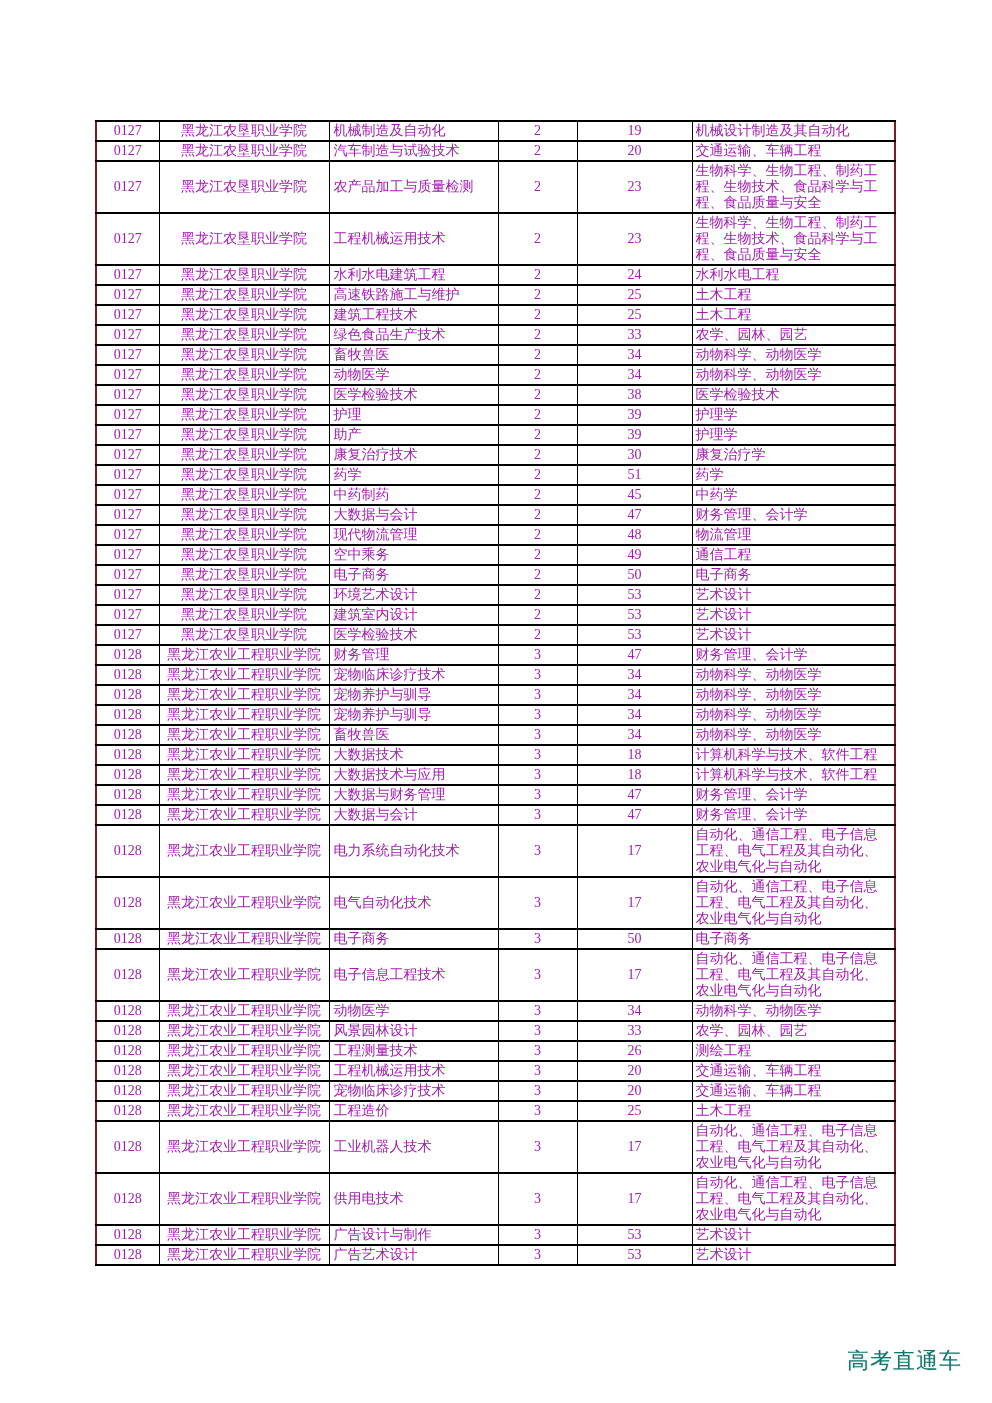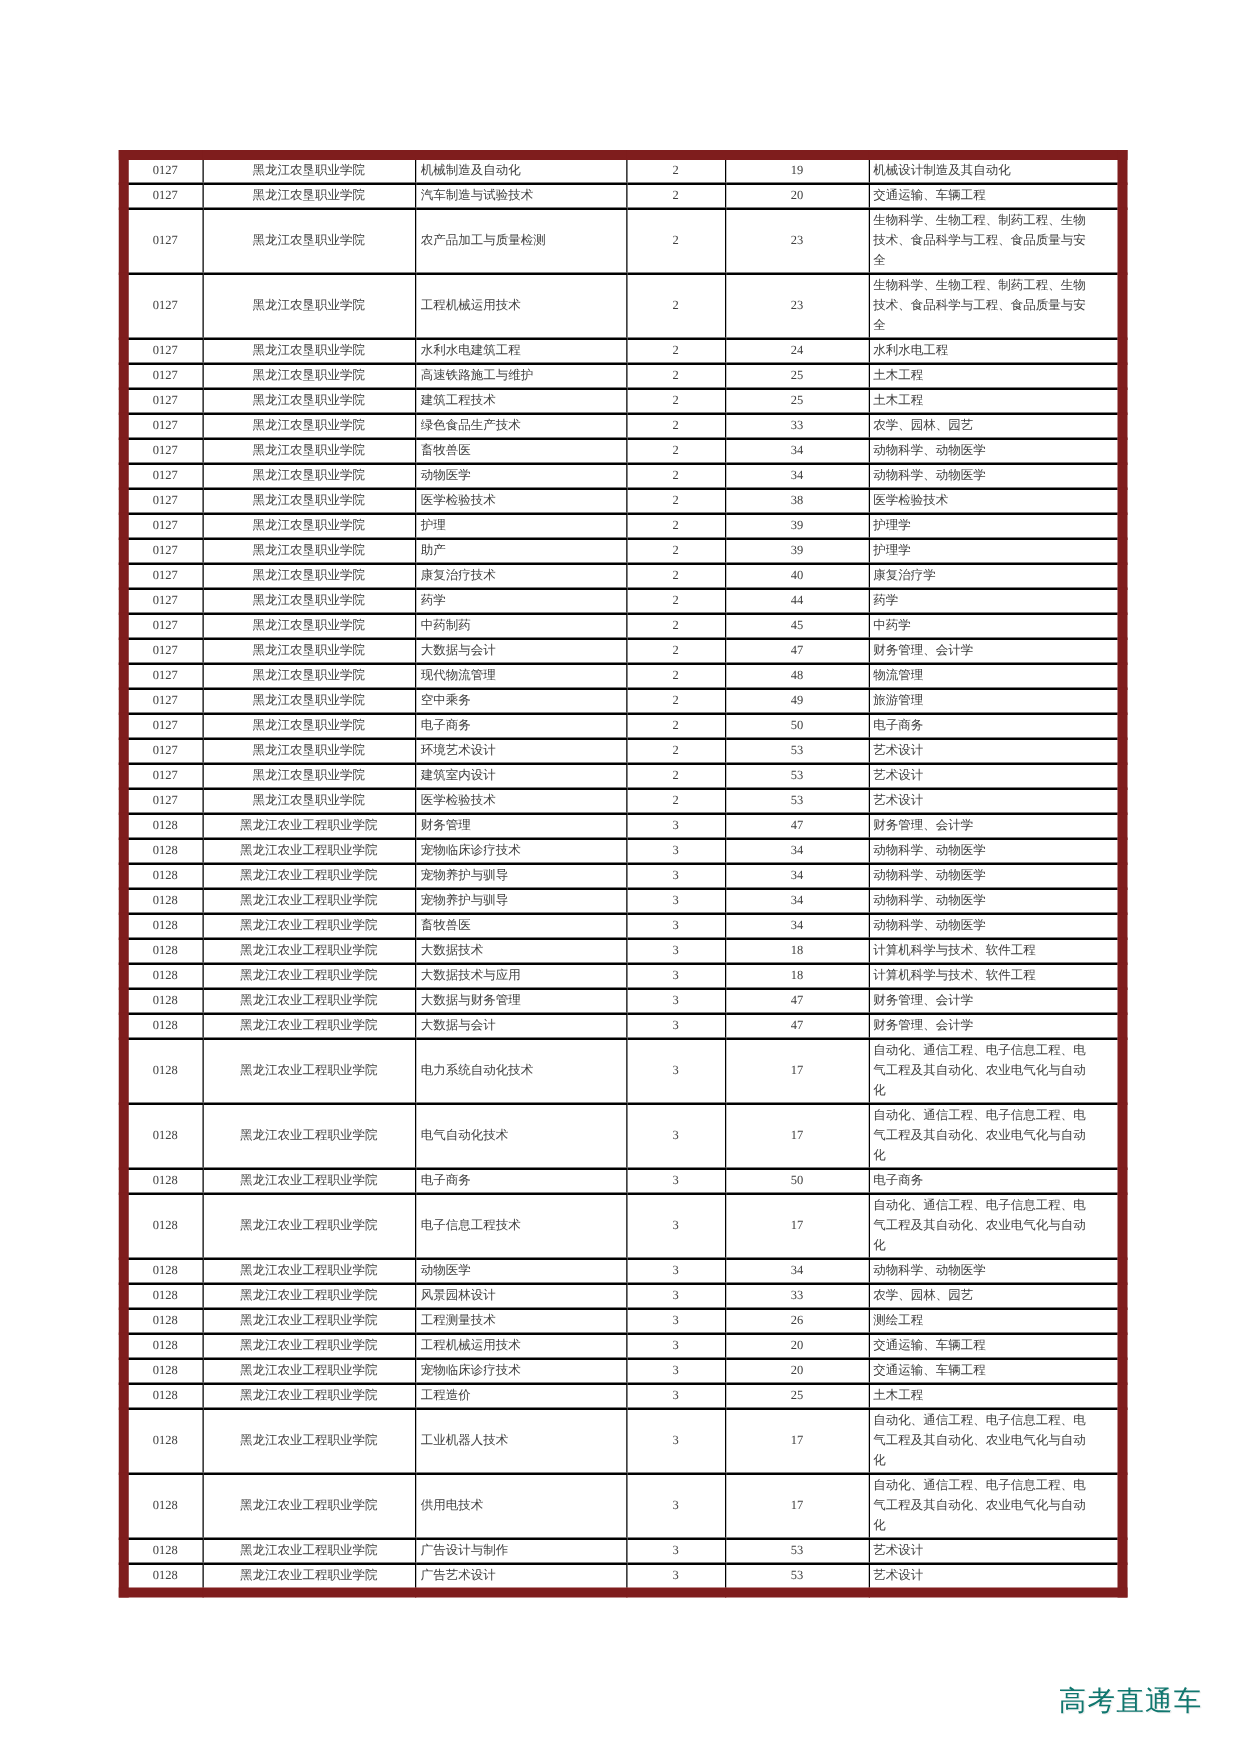--- a/index.html
+++ b/index.html
@@ -12,24 +12,24 @@
     overflow: hidden;
     font-family: "Liberation Serif", "DejaVu Serif", serif;
   }
   table.grid {
     position: absolute;
     left: 95px;
     top: 120px;
     width: 799px;
     border-collapse: collapse;
     table-layout: fixed;
-    font-size: 10px;
+    font-size: 14px;
     line-height: 16px;
-    color: #404040;
-    border: 8px solid #7f1d1d;
+    color: #a21caf;
+    border: 2px solid #7f1d1d;
   }
   table.grid td {
     border: 1px solid #000000;
     border-top-width: 2px;
     border-bottom-width: 2px;
     padding: 1px 3px;
     vertical-align: middle;
     overflow: hidden;
   }
   table.grid td.align-center { text-align: center; }
@@ -168,29 +168,29 @@
           <td class="col-major align-left">助产</td>
           <td class="col-plan align-center">2</td>
           <td class="col-group align-center">39</td>
           <td class="col-majors align-left">护理学</td>
         </tr>
         <tr>
           <td class="col-code align-center">0127</td>
           <td class="col-school align-center">黑龙江农垦职业学院</td>
           <td class="col-major align-left">康复治疗技术</td>
           <td class="col-plan align-center">2</td>
-          <td class="col-group align-center">40</td>
+          <td class="col-group align-center">30</td>
           <td class="col-majors align-left">康复治疗学</td>
         </tr>
         <tr>
           <td class="col-code align-center">0127</td>
           <td class="col-school align-center">黑龙江农垦职业学院</td>
           <td class="col-major align-left">药学</td>
           <td class="col-plan align-center">2</td>
-          <td class="col-group align-center">44</td>
+          <td class="col-group align-center">51</td>
           <td class="col-majors align-left">药学</td>
         </tr>
         <tr>
           <td class="col-code align-center">0127</td>
           <td class="col-school align-center">黑龙江农垦职业学院</td>
           <td class="col-major align-left">中药制药</td>
           <td class="col-plan align-center">2</td>
           <td class="col-group align-center">45</td>
           <td class="col-majors align-left">中药学</td>
         </tr>
@@ -209,21 +209,21 @@
           <td class="col-plan align-center">2</td>
           <td class="col-group align-center">48</td>
           <td class="col-majors align-left">物流管理</td>
         </tr>
         <tr>
           <td class="col-code align-center">0127</td>
           <td class="col-school align-center">黑龙江农垦职业学院</td>
           <td class="col-major align-left">空中乘务</td>
           <td class="col-plan align-center">2</td>
           <td class="col-group align-center">49</td>
-          <td class="col-majors align-left">旅游管理</td>
+          <td class="col-majors align-left">通信工程</td>
         </tr>
         <tr>
           <td class="col-code align-center">0127</td>
           <td class="col-school align-center">黑龙江农垦职业学院</td>
           <td class="col-major align-left">电子商务</td>
           <td class="col-plan align-center">2</td>
           <td class="col-group align-center">50</td>
           <td class="col-majors align-left">电子商务</td>
         </tr>
         <tr>

